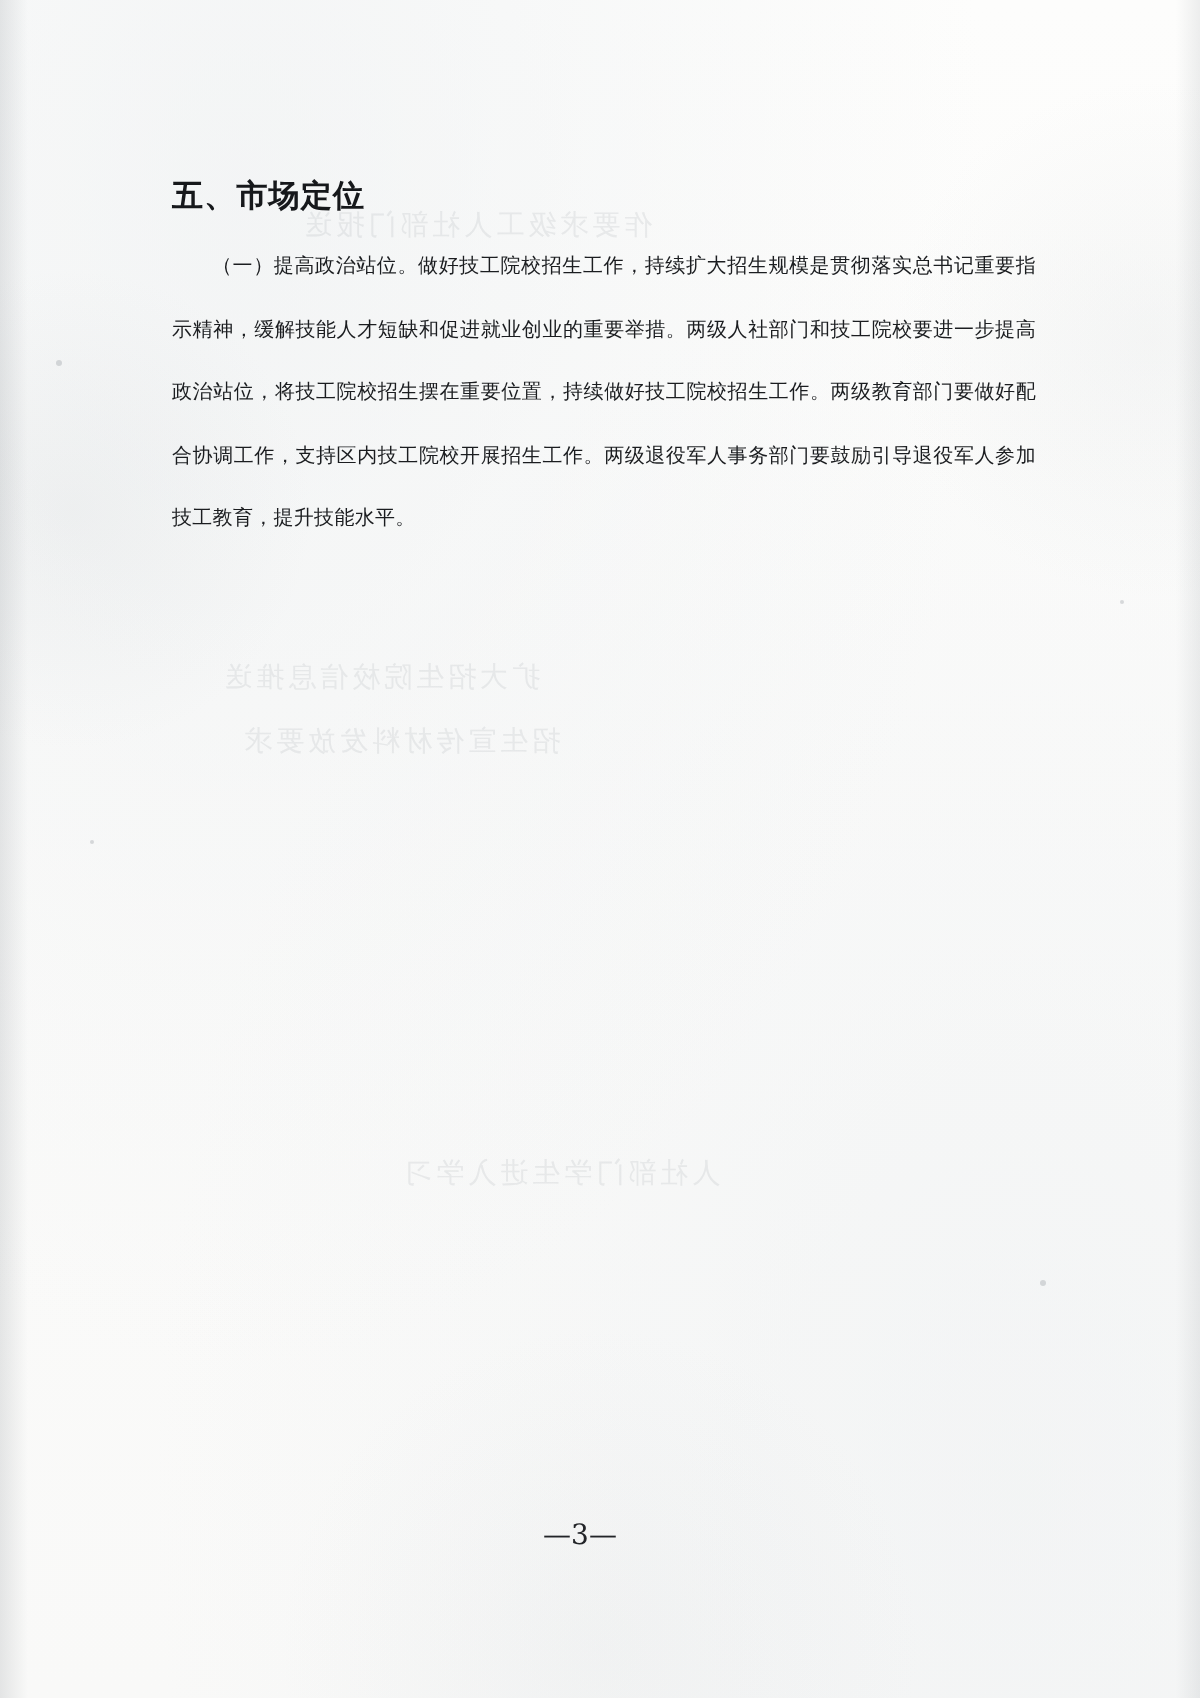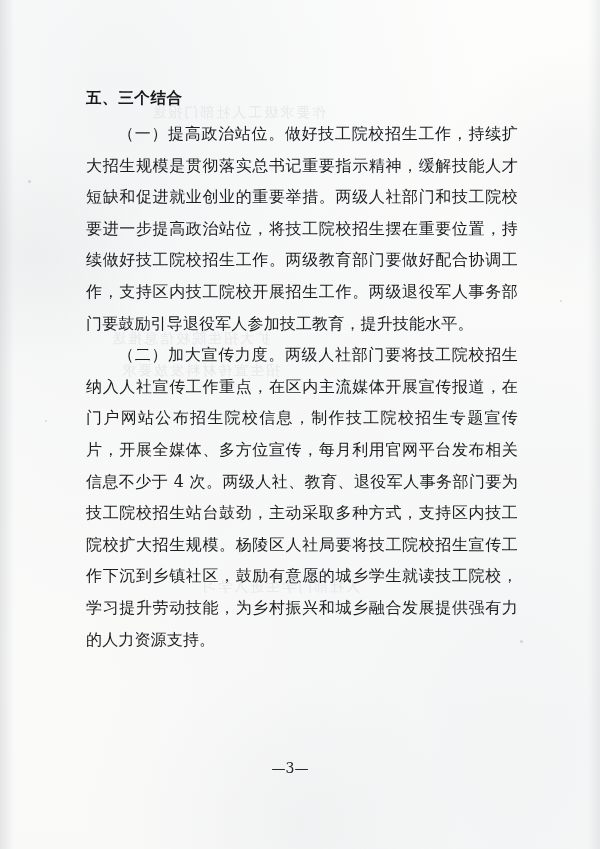--- a/index.html
+++ b/index.html
@@ -68,21 +68,21 @@
     font-size: 15.5px;
     font-weight: bold;
     letter-spacing: 0.6px;
     color: #16181b;
     margin: 0 0 9px 0;
     text-indent: 0;
     font-family: "DejaVu Serif", serif;
   }
 
   .para {
-    font-size: 16px;
+    font-size: 10px;
     line-height: 31.6px;
     color: #1b1d20;
     margin: 0;
     text-align: justify;
     text-justify: inter-ideograph;
     text-indent: 2em;
     letter-spacing: 0.15px;
     font-family: "DejaVu Serif", serif;
   }
 
@@ -137,19 +137,18 @@
   <div class="bleed bleed-2">扩大招生院校信息推送</div>
   <div class="bleed bleed-3">招生宣传材料发放要求</div>
   <div class="bleed bleed-4">人社部门学生进入学习</div>
 
   <div class="speck" style="left:28px; top:180px; width:3px; height:3px;"></div>
   <div class="speck" style="left:45px; top:420px; width:2px; height:2px;"></div>
   <div class="speck" style="left:560px; top:300px; width:2px; height:2px;"></div>
   <div class="speck" style="left:520px; top:640px; width:3px; height:3px;"></div>
 
   <div class="content">
-    <h2 class="section-heading">五、三个结合</h2>
+    <h2 class="section-heading">五、市场定位</h2>
     <p class="para">（一）提高政治站位。做好技工院校招生工作，持续扩大招生规模是贯彻落实总书记重要指示精神，缓解技能人才短缺和促进就业创业的重要举措。两级人社部门和技工院校要进一步提高政治站位，将技工院校招生摆在重要位置，持续做好技工院校招生工作。两级教育部门要做好配合协调工作，支持区内技工院校开展招生工作。两级退役军人事务部门要鼓励引导退役军人参加技工教育，提升技能水平。</p>
-    <p class="para">（二）加大宣传力度。两级人社部门要将技工院校招生纳入人社宣传工作重点，在区内主流媒体开展宣传报道，在门户网站公布招生院校信息，制作技工院校招生专题宣传片，开展全媒体、多方位宣传，每月利用官网平台发布相关信息不少于 4 次。两级人社、教育、退役军人事务部门要为技工院校招生站台鼓劲，主动采取多种方式，支持区内技工院校扩大招生规模。杨陵区人社局要将技工院校招生宣传工作下沉到乡镇社区，鼓励有意愿的城乡学生就读技工院校，学习提升劳动技能，为乡村振兴和城乡融合发展提供强有力的人力资源支持。</p>
   </div>
 
   <div class="page-number">—3—</div>
 </div>
 
 </body></html>

